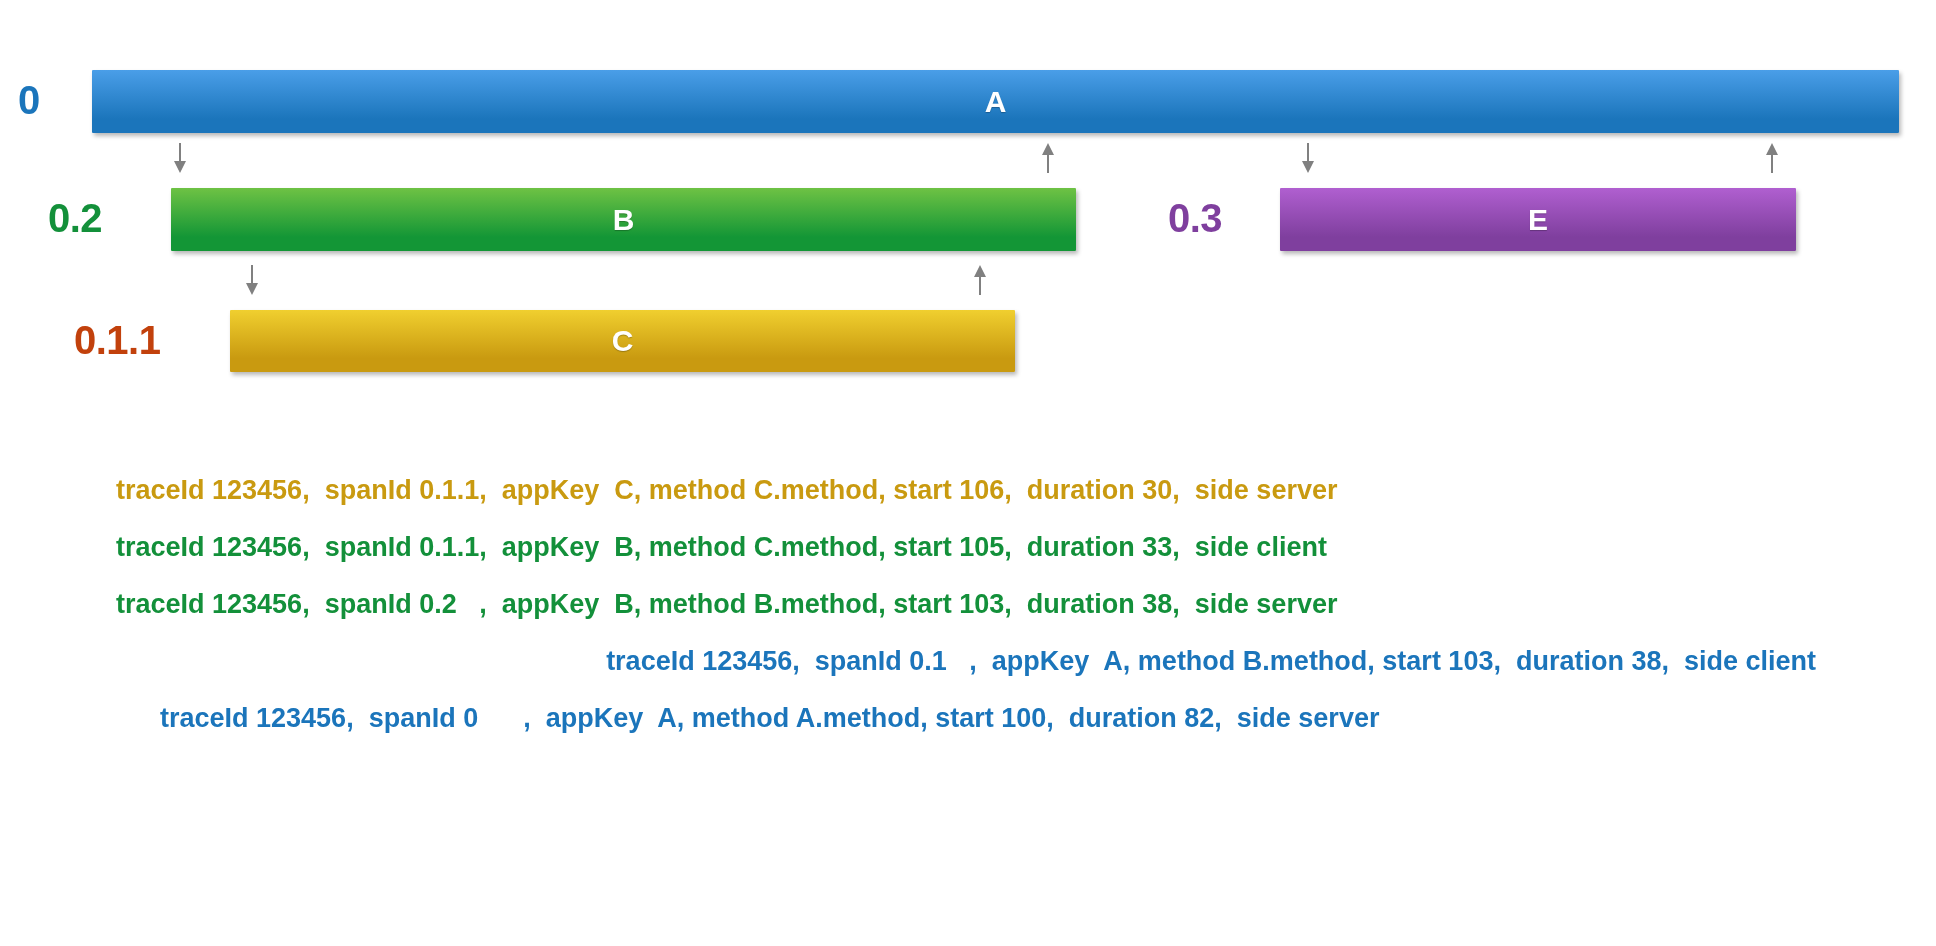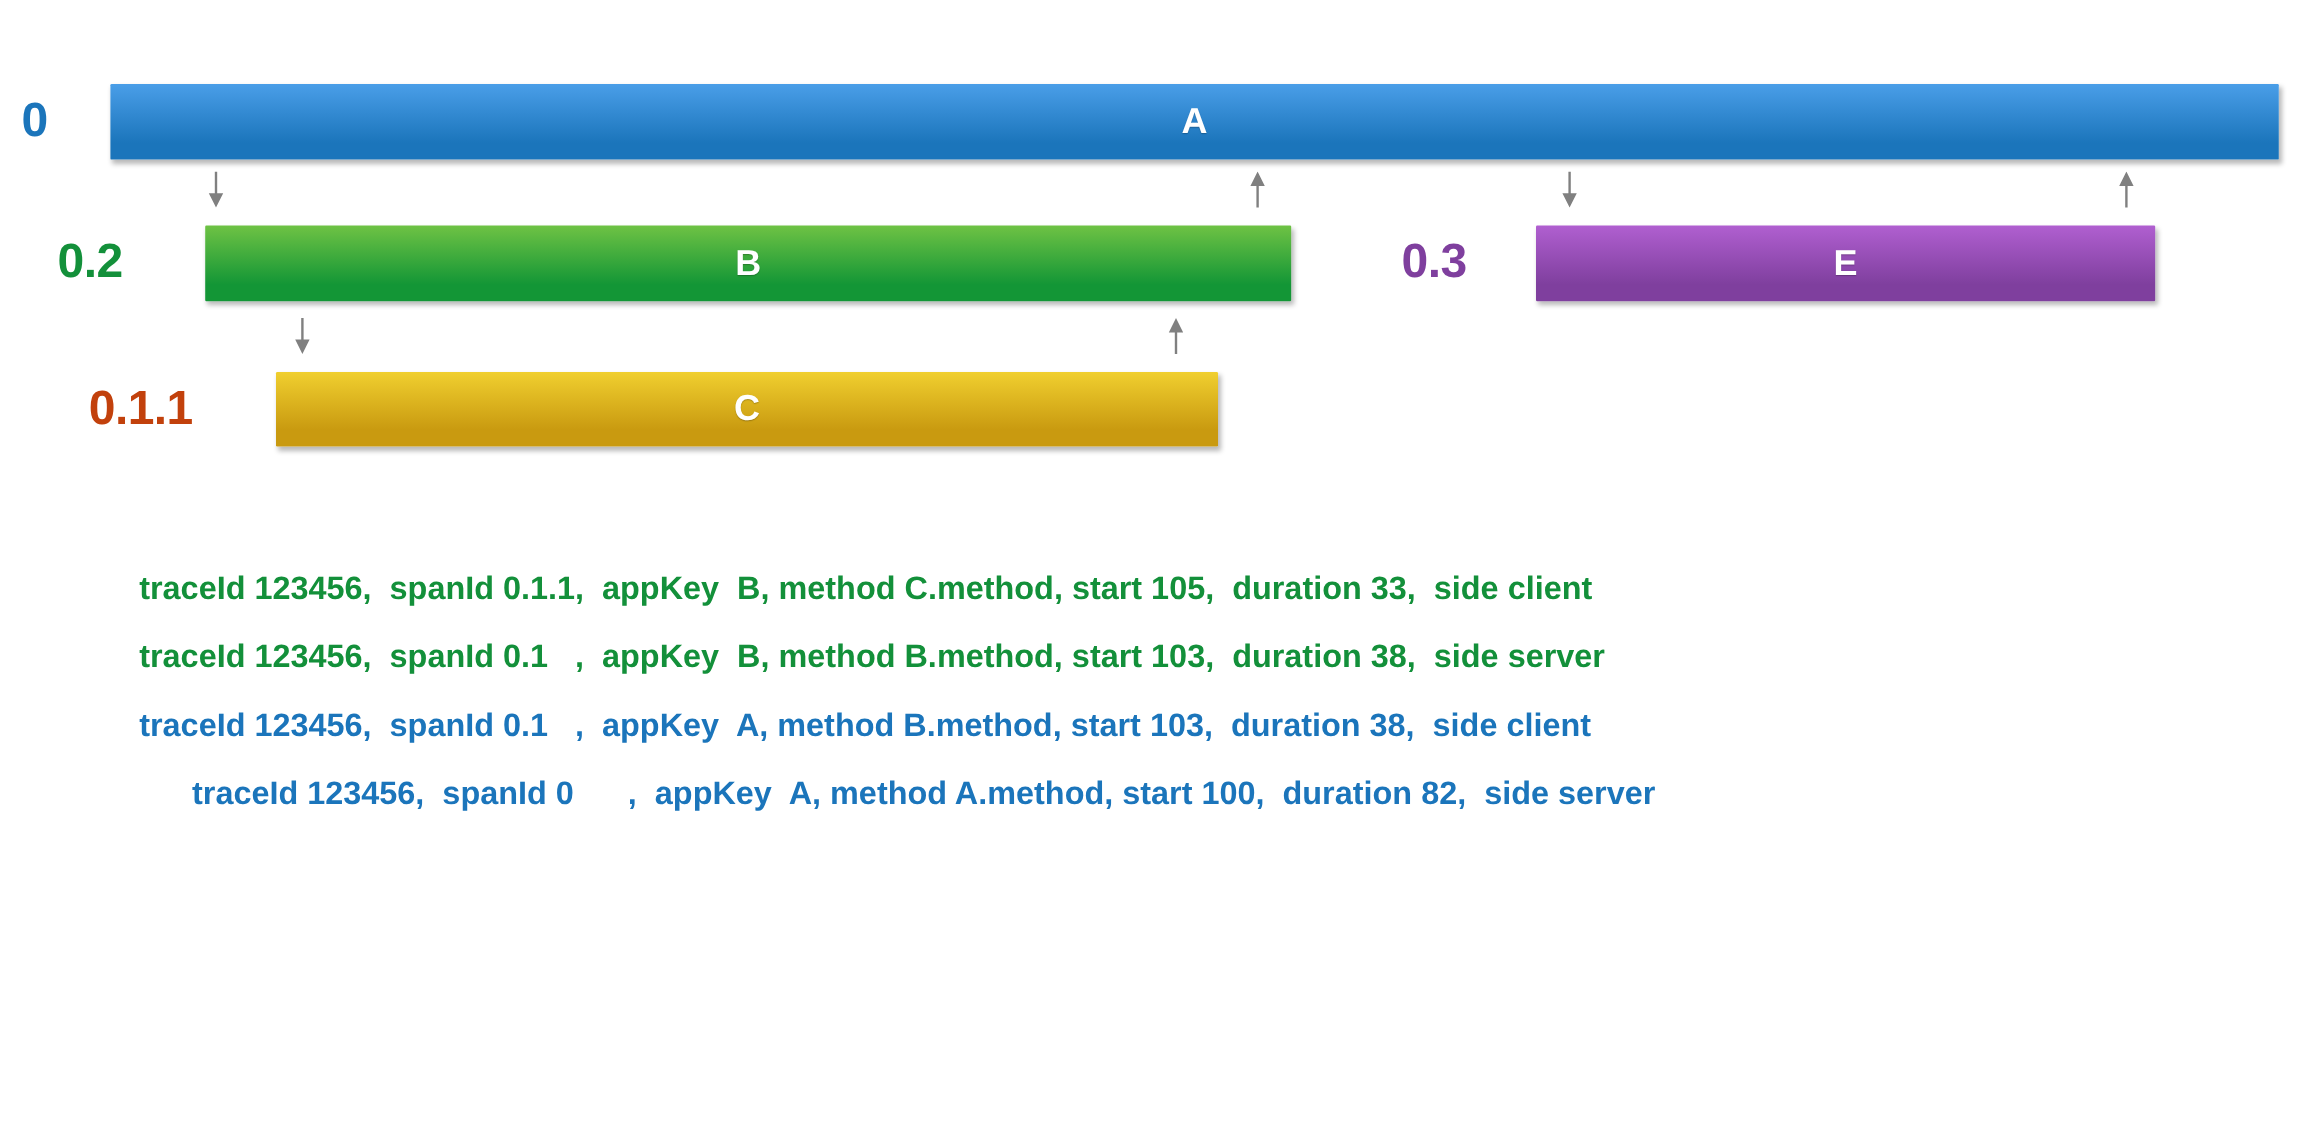--- a/index.html
+++ b/index.html
@@ -128,19 +128,20 @@
         </svg>
       </div>
       <div class="arrow" style="left: 970px; top: 265px;">
         <svg width="20" height="34" viewBox="0 0 20 34">
           <path d="M10 0 L16 12 L11 12 L11 30 L9 30 L9 12 L4 12 Z" fill="#808080"></path>
         </svg>
       </div>
     </div>
 
   <div id="log-block">
+      <div class="log-line" style="color: rgb(201, 154, 16);">traceId 123456,  spanId 0.1.1,  appKey  C, method C.method, start 106,  duration 30,  side server</div>
       <div class="log-line" style="color: rgb(19, 144, 58);">traceId 123456,  spanId 0.1.1,  appKey  B, method C.method, start 105,  duration 33,  side client</div>
-      <div class="log-line" style="color: rgb(19, 144, 58);">traceId 123456,  spanId 0.1   ,  appKey  B, method B.method, start 103,  duration 38,  side server</div>
-      <div class="log-line" style="color: rgb(27, 117, 187);">traceId 123456,  spanId 0.1   ,  appKey  A, method B.method, start 103,  duration 38,  side client</div>
+      <div class="log-line" style="color: rgb(19, 144, 58);">traceId 123456,  spanId 0.2   ,  appKey  B, method B.method, start 103,  duration 38,  side server</div>
+      <div class="log-line" style="color: rgb(27, 117, 187); text-align: right;">traceId 123456,  spanId 0.1   ,  appKey  A, method B.method, start 103,  duration 38,  side client</div>
       <div class="log-line" style="color: rgb(27, 117, 187); margin-left: 44px;">traceId 123456,  spanId 0      ,  appKey  A, method A.method, start 100,  duration 82,  side server</div>
     </div>
 
 </div>
 
 </body></html>

